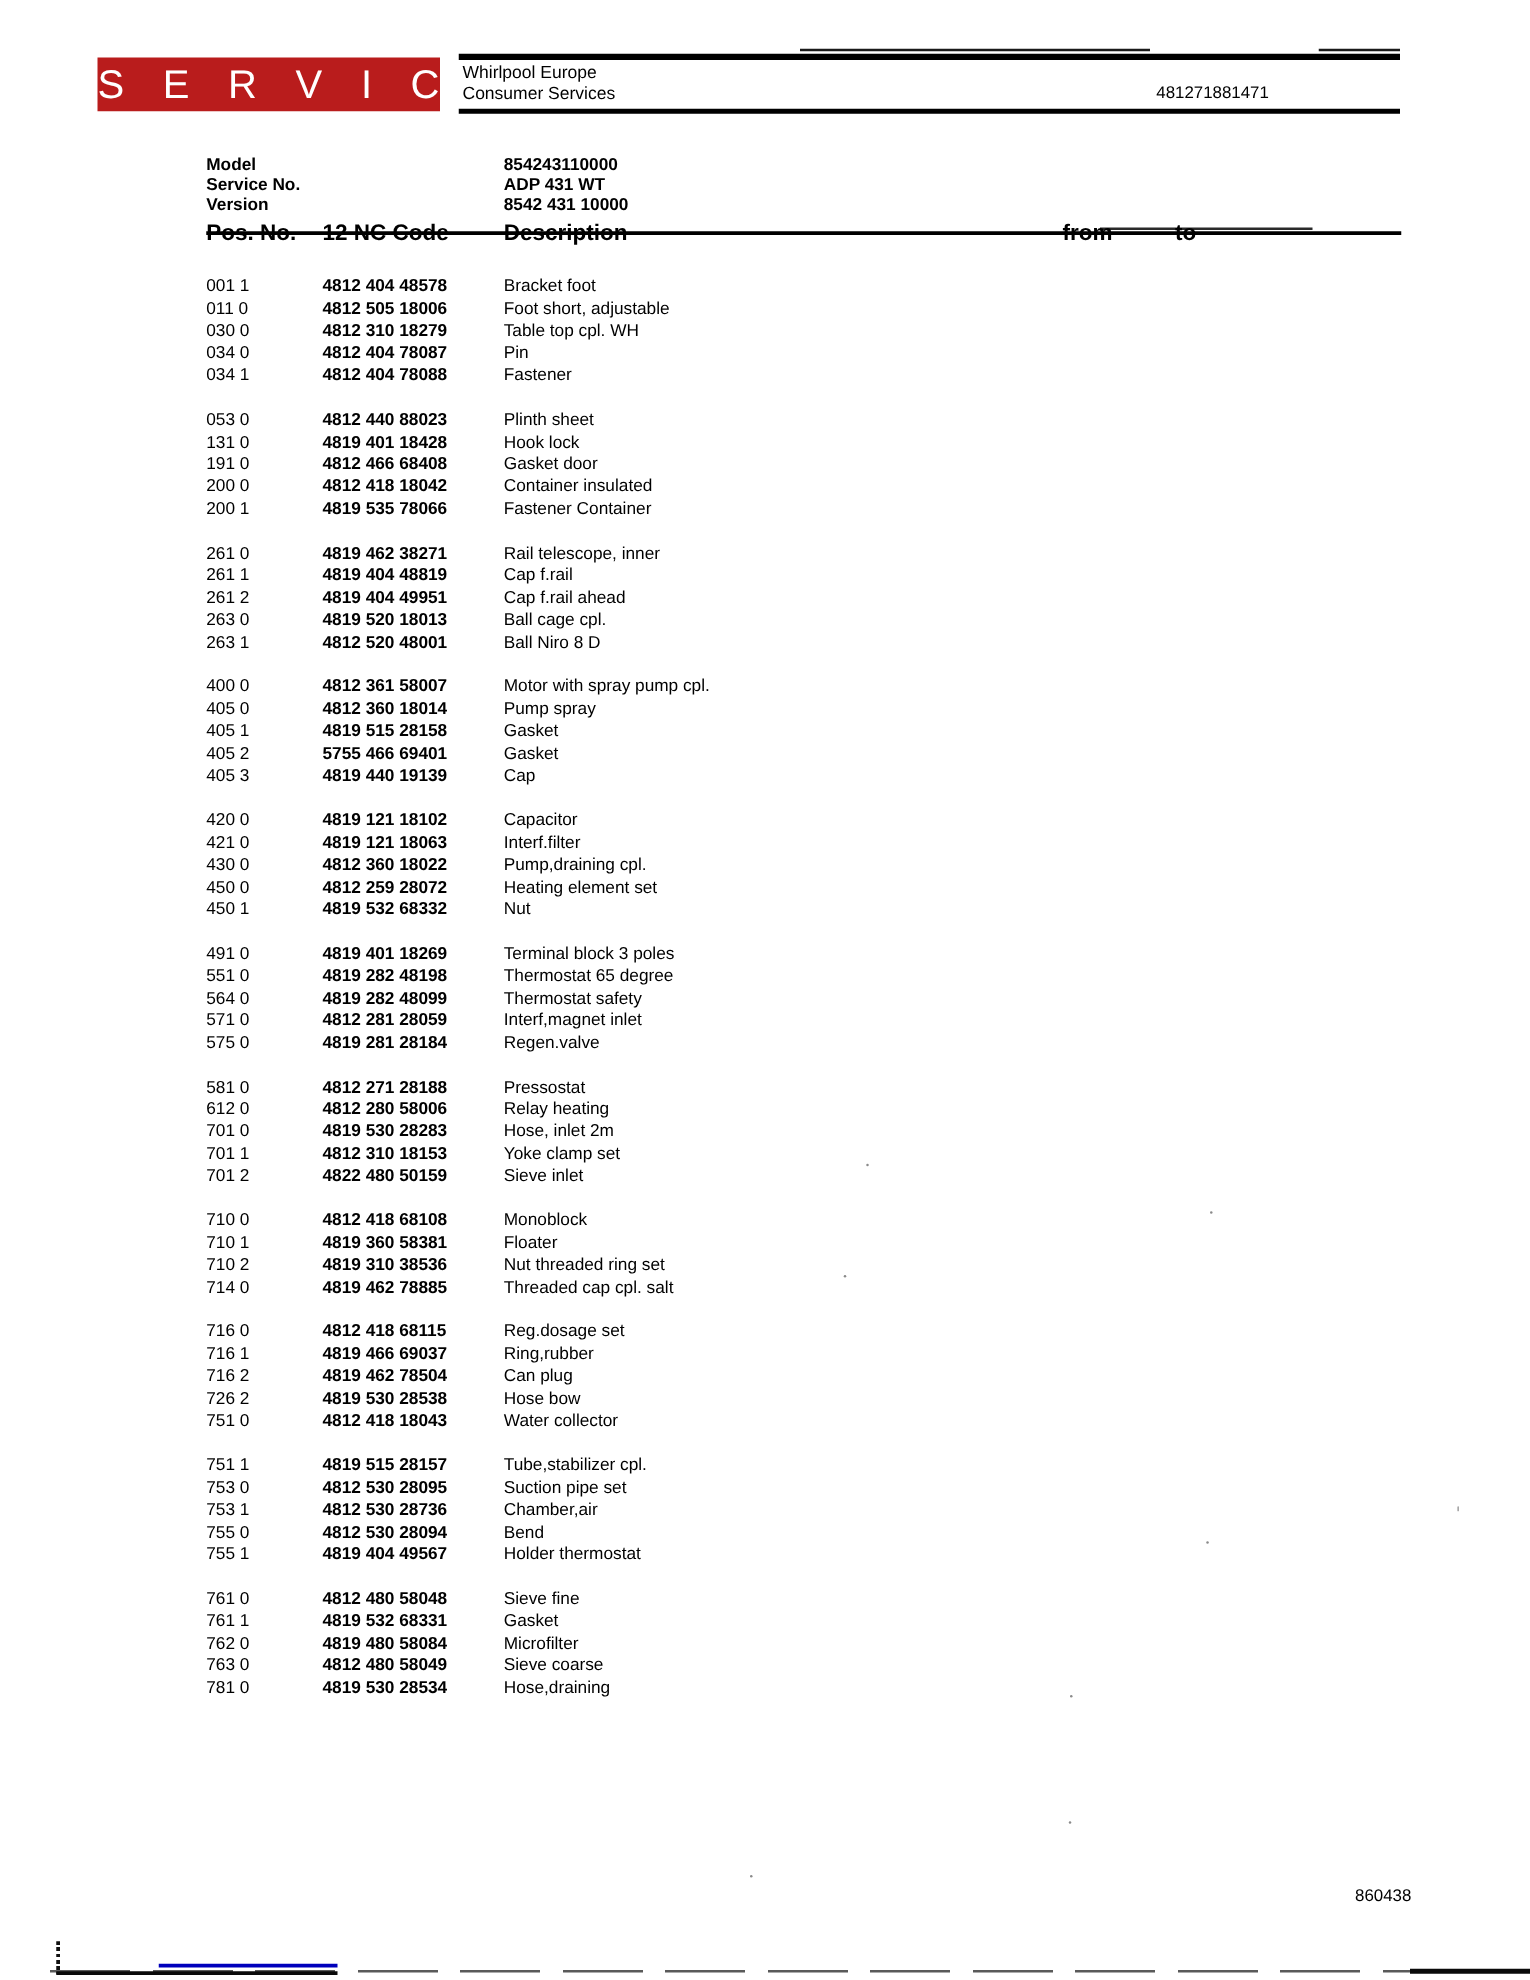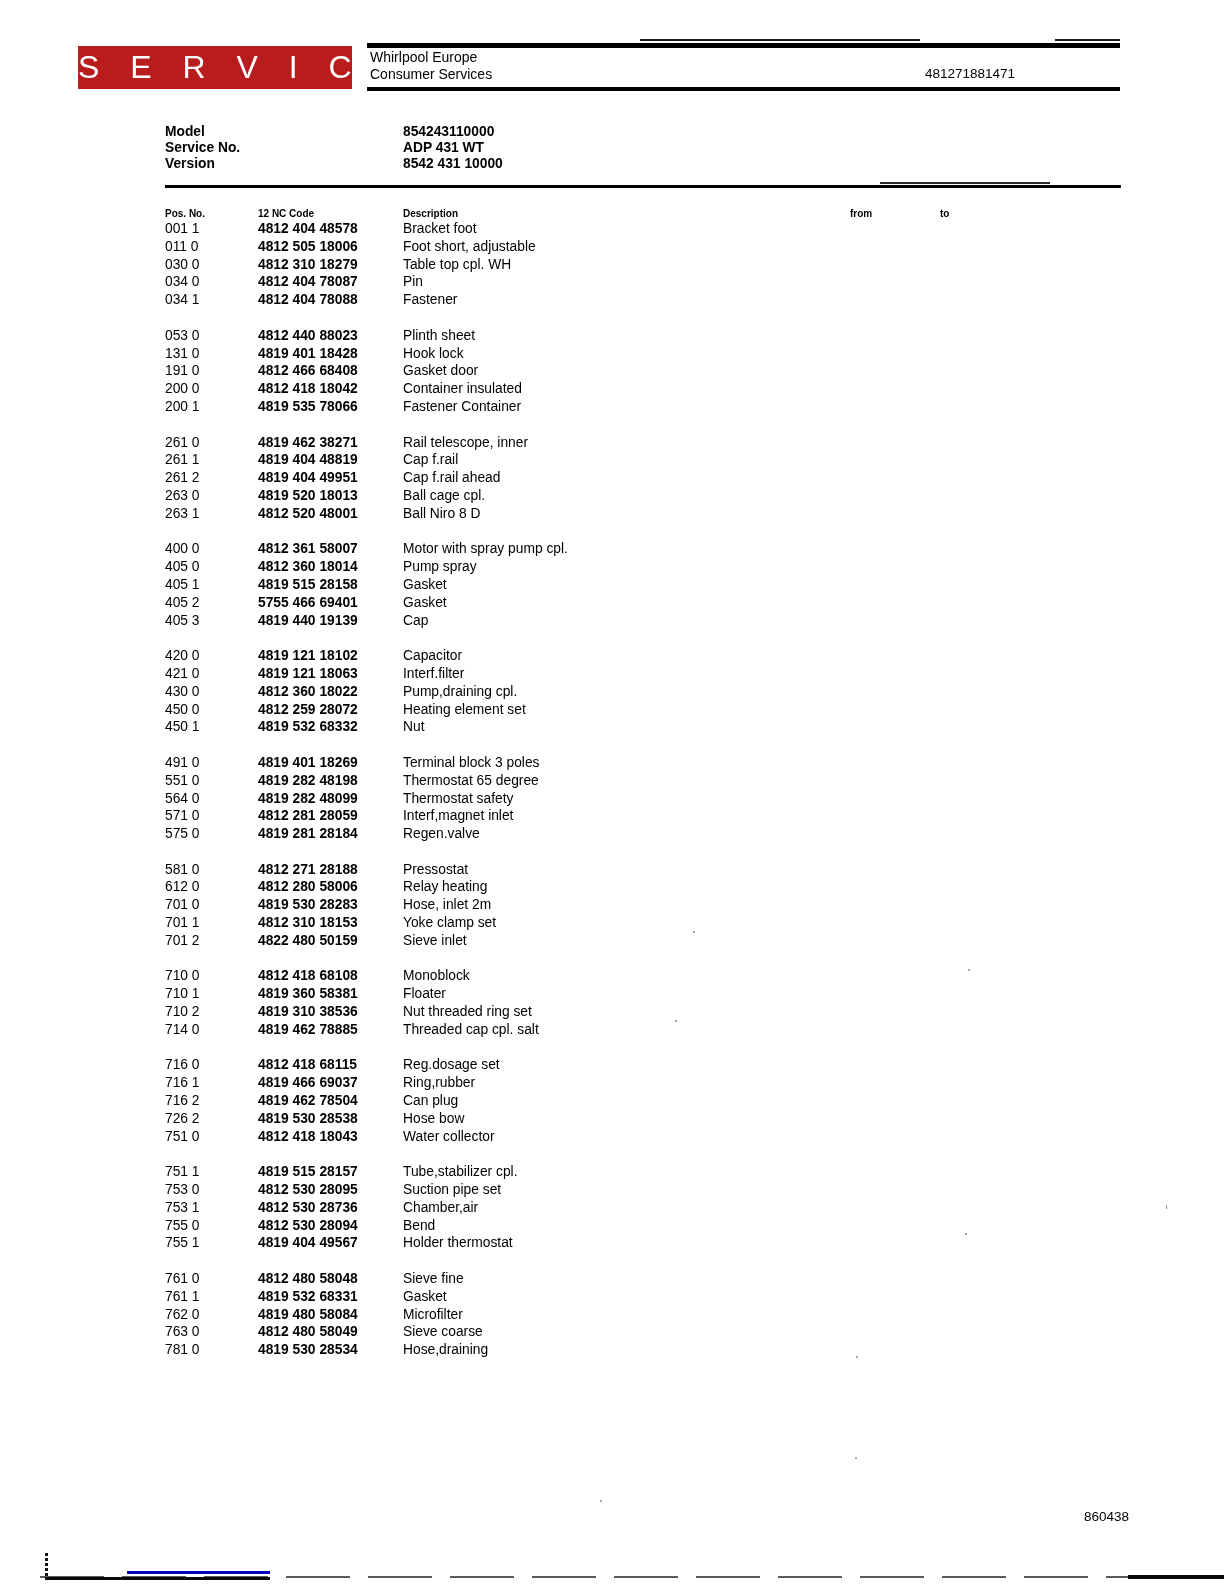--- a/index.html
+++ b/index.html
@@ -36,21 +36,21 @@
   #doc-number {
     position: absolute; left: 925px; top: 66px;
     font-size: 13.5px;
   }
 
   
   .model-label { position: absolute; left: 165px; font-size: 13.8px; font-weight: bold; }
   .model-value { position: absolute; left: 403px; font-size: 13.8px; font-weight: bold; }
 
   
-  .th { position: absolute; top: 208px; font-size: 10px; font-weight: bold; }
+  .th { position: absolute; top: 176px; font-size: 18px; font-weight: bold; }
   #rows-container { position: absolute; left: 0; top: 221px; width: 1224px; }
   .block { margin-bottom: 17.8px; }
   .row { position: relative; height: 17.8px; font-size: 13.8px; }
   .c-pos  { position: absolute; left: 165px; white-space: nowrap; }
   .c-code { position: absolute; left: 258px; white-space: nowrap; font-weight: bold; }
   .c-desc { position: absolute; left: 403px; white-space: nowrap; }
 
   
   #footer-number { position: absolute; left: 1084px; top: 1509px; font-size: 13.5px; }
   .speck { position: absolute; background: #8a8a8a; width: 2px; height: 2px; border-radius: 1px; }

